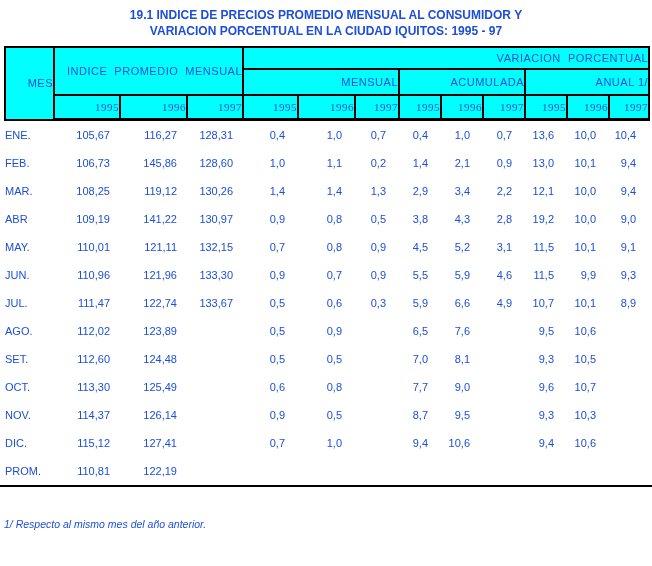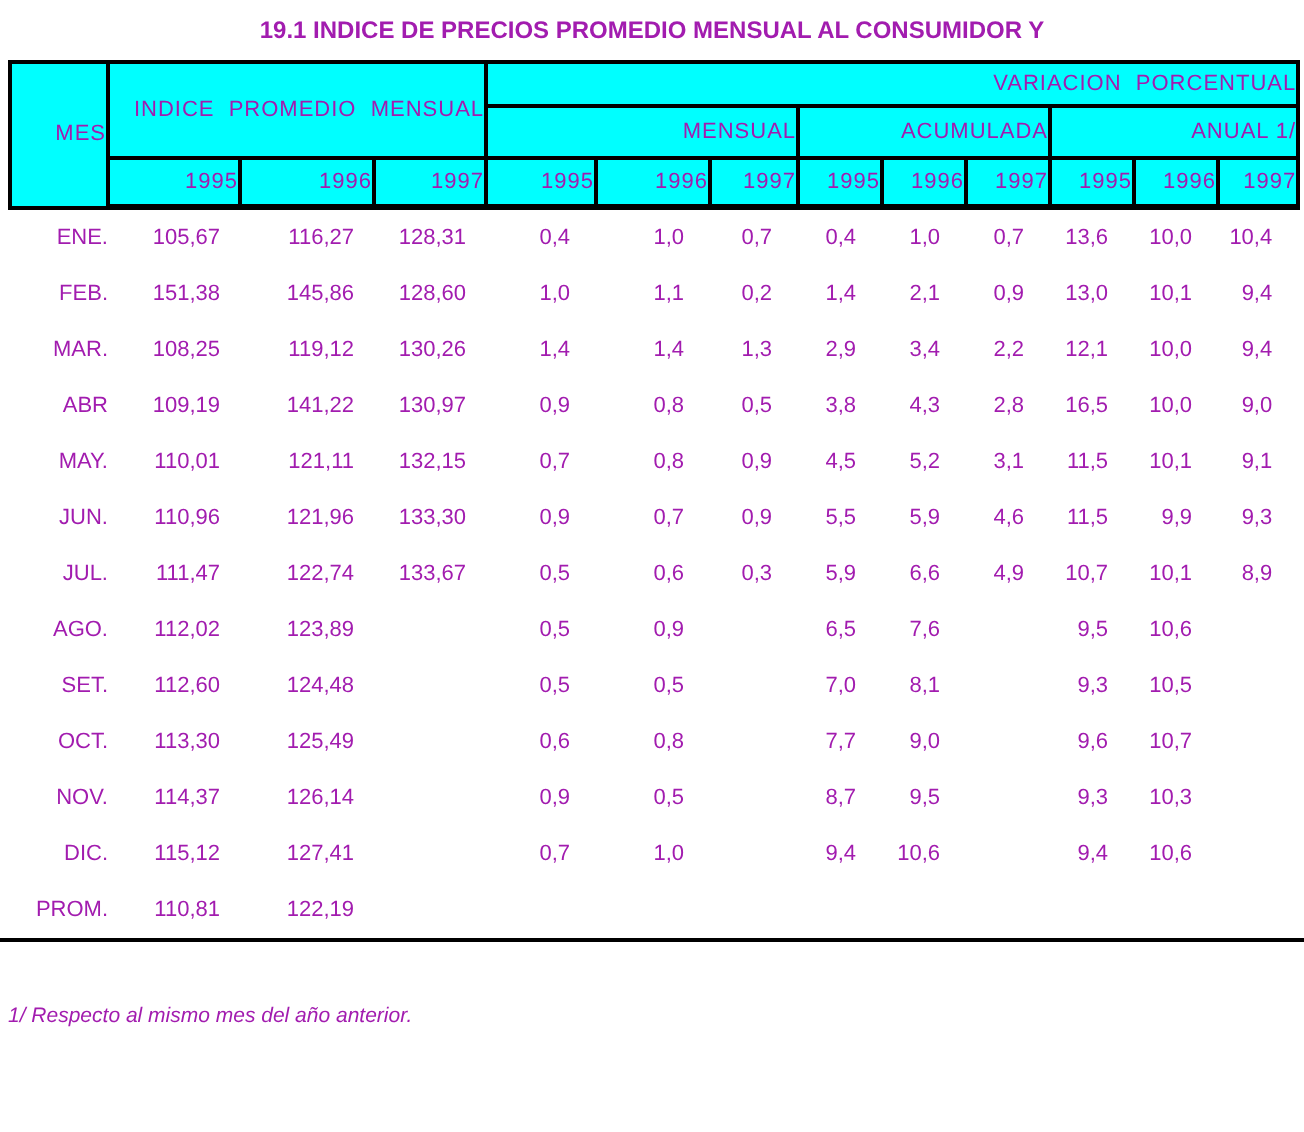--- a/index.html
+++ b/index.html
@@ -9,21 +9,21 @@
   html, body {
     margin: 0;
     padding: 0;
     background: #ffffff;
   }
   .page {
     position: relative;
     width: 652px;
     height: 566px;
     background: #ffffff;
-    color: #a21caf;
+    color: #1d4ed8;
     font-family: "Liberation Sans", sans-serif;
     overflow: hidden;
   }
   .titles {
     padding-top: 7px;
     text-align: center;
     font-weight: bold;
     font-size: 12px;
     line-height: 16px;
   }
@@ -39,30 +39,30 @@
     font-weight: normal;
     font-size: 11px;
     white-space: pre;
     letter-spacing: 0.5px;
     padding: 0;
     text-align: right;
     vertical-align: middle;
   }
   tr.hrow1 th { height: 20px; }
   tr.hrow2 th { height: 24px; }
-  tr.hrow3 th { height: 22px; border-bottom: 3px solid var(--border-c, #000000) !important; }
+  tr.hrow3 th { height: 22px; border-bottom: 3px solid var(--border-c, #000000) !important; font-family: Liberation Serif, serif; }
   th.ipm-cell, th.sec-cell { vertical-align: bottom; padding-bottom: 5px; }
   table.idx tbody td {
     border: none;
     height: 28px;
     font-size: 11px;
     padding: 0;
     vertical-align: middle;
   }
-  td.mes { text-align: right; }
+  td.mes { text-align: left; }
   td.num { text-align: right; }
   tbody td.num:nth-child(-n+4) { padding-right: 10px; }
   tbody td.num:nth-child(n+5) { padding-right: 13px; }
   tr.summary td { font-weight: normal; }
   .rule {
     width: 652px;
     height: 2px;
     background: var(--border-c, #000000);
     margin-top: 0px;
   }
@@ -74,20 +74,21 @@
     white-space: pre;
   }
 </style>
 </head>
 <body>
 
 <div class="page">
 
   <div class="titles">
     <div>19.1 INDICE DE PRECIOS PROMEDIO MENSUAL AL CONSUMIDOR Y</div>
+    <div>VARIACION PORCENTUAL EN LA CIUDAD IQUITOS: 1995 - 97</div>
   </div>
 
   <table class="idx">
     <colgroup>
       <col style="width:49px">
         <col style="width:66px">
         <col style="width:67px">
         <col style="width:56px">
       <col style="width:55px">
         <col style="width:57px">
@@ -136,21 +137,21 @@
           <td class="num">0,7</td>
           <td class="num">0,4</td>
           <td class="num">1,0</td>
           <td class="num">0,7</td>
           <td class="num">13,6</td>
           <td class="num">10,0</td>
           <td class="num">10,4</td>
         </tr>
         <tr>
           <td class="mes">FEB.</td>
-          <td class="num">151,38</td>
+          <td class="num">106,73</td>
           <td class="num">145,86</td>
           <td class="num">128,60</td>
           <td class="num">1,0</td>
           <td class="num">1,1</td>
           <td class="num">0,2</td>
           <td class="num">1,4</td>
           <td class="num">2,1</td>
           <td class="num">0,9</td>
           <td class="num">13,0</td>
           <td class="num">10,1</td>
@@ -175,21 +176,21 @@
           <td class="mes">ABR</td>
           <td class="num">109,19</td>
           <td class="num">141,22</td>
           <td class="num">130,97</td>
           <td class="num">0,9</td>
           <td class="num">0,8</td>
           <td class="num">0,5</td>
           <td class="num">3,8</td>
           <td class="num">4,3</td>
           <td class="num">2,8</td>
-          <td class="num">16,5</td>
+          <td class="num">19,2</td>
           <td class="num">10,0</td>
           <td class="num">9,0</td>
         </tr>
         <tr>
           <td class="mes">MAY.</td>
           <td class="num">110,01</td>
           <td class="num">121,11</td>
           <td class="num">132,15</td>
           <td class="num">0,7</td>
           <td class="num">0,8</td>

